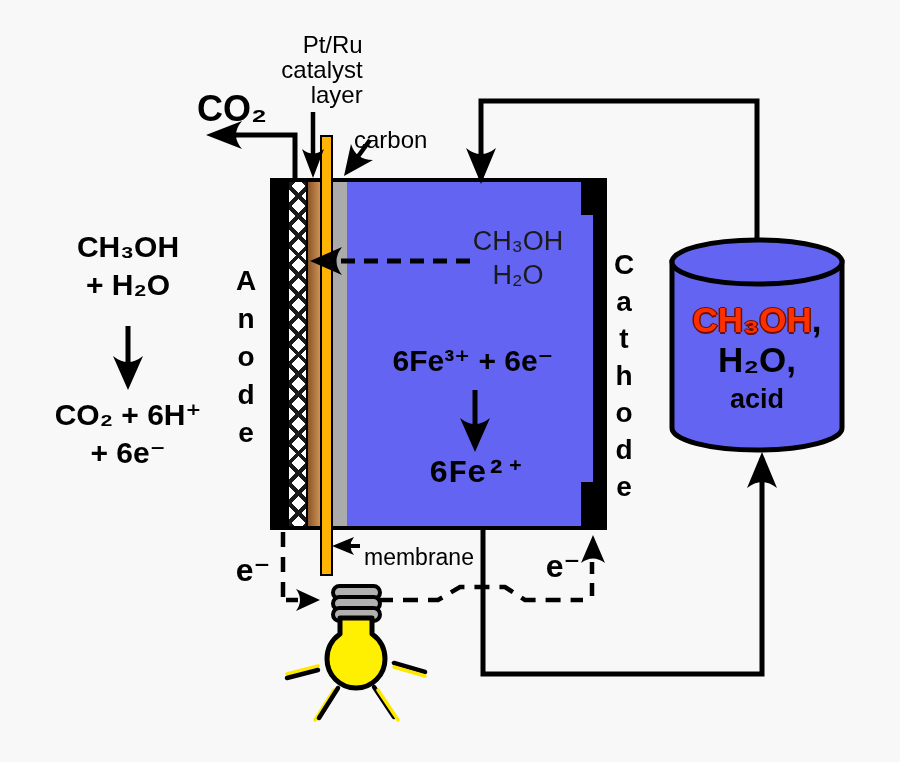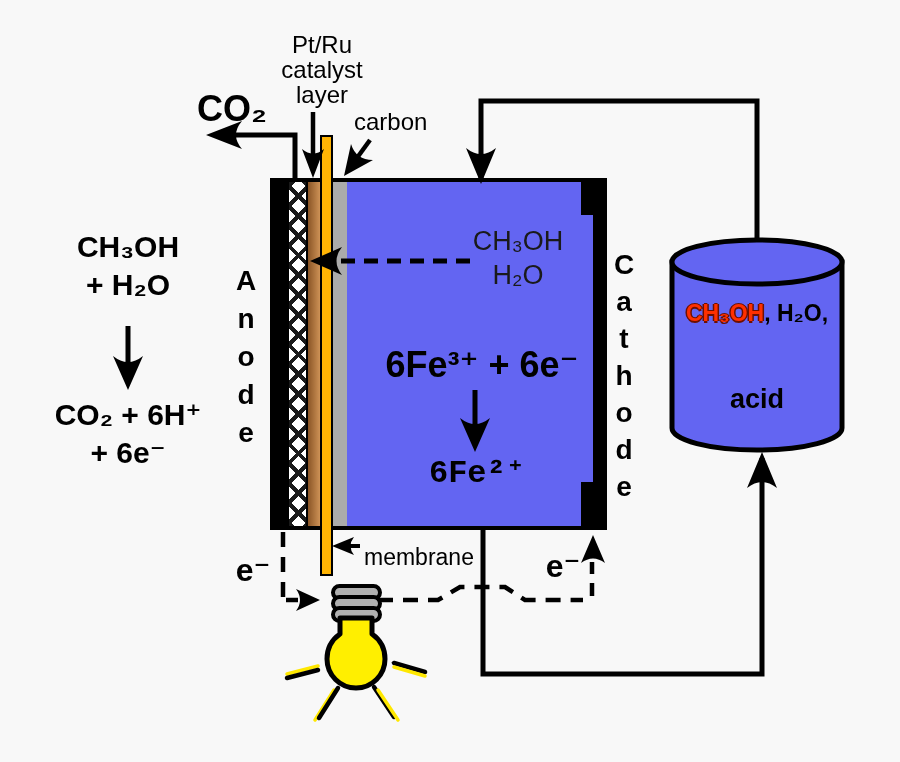--- a/index.html
+++ b/index.html
@@ -126,25 +126,25 @@
       <path d="M 394 667 L 425 676" stroke="#ffe800" stroke-width="3.5" fill="none"></path>
       <path d="M 334 690 L 315 720" stroke="#ffe800" stroke-width="3.5" fill="none"></path>
       <path d="M 338 688 L 319 718" stroke="#000" stroke-width="4.5" fill="none"></path>
       <path d="M 374 687 L 394 717" stroke="#000" stroke-width="4.5" fill="none"></path>
       <path d="M 378 690 L 398 720" stroke="#ffe800" stroke-width="3.5" fill="none"></path>
     </g>
   </svg>
 
   <div class="txt ctr b" style="left:232px;top:88px;font-size:36px;">CO₂</div>
 
-  <div class="txt ctr preline" style="left:322px;top:32px;font-size:24px;line-height:25px;">Pt/Ru
+  <div class="txt ctr preline" style="left:322px;top:32px;font-size:24px;line-height:25px;text-align:right;">Pt/Ru
 catalyst
 layer</div>
 
-  <div class="txt" style="left:354px;top:108px;font-size:24px;">carbon</div>
+  <div class="txt" style="left:354px;top:126px;font-size:24px;">carbon</div>
 
   <div class="txt ctr preline b" style="left:128px;top:228px;font-size:30px;line-height:38px;">CH₃OH
 + H₂O</div>
 
   <div class="txt ctr preline b" style="left:128px;top:396px;font-size:30px;line-height:38px;">CO₂ + 6H⁺
 + 6e⁻</div>
 
   <div class="txt ctr preline b" style="left:246px;top:262px;font-size:28px;line-height:38px;">A
 n
 o
@@ -156,28 +156,28 @@
 t
 h
 o
 d
 e</div>
 
 
   <div class="txt ctr preline" style="left:518px;top:224px;font-size:27px;line-height:34px;color:#1a1a1a;">CH₃OH
 H₂O</div>
 
-  <div class="txt ctr b" style="left:473px;top:344px;font-size:36px;margin-left:9px;">6Fe³⁺ + 6e⁻</div>
+  <div class="txt ctr b" style="left:473px;top:344px;font-size:30px;">6Fe³⁺ + 6e⁻</div>
 
   <div class="txt ctr b" style="left:477px;top:456px;font-size:32px;font-family:Liberation Mono, monospace;">6Fe²⁺</div>
 
   <div class="txt" style="left:364px;top:544px;font-size:23px;">membrane</div>
 
   <div class="txt ctr b" style="left:253px;top:552px;font-size:32px;">e⁻</div>
 
   <div class="txt ctr b" style="left:563px;top:548px;font-size:32px;">e⁻</div>
 
-  <div class="txt ctr b" style="left:757px;top:300px;font-size:23px;width:190px;">
+  <div class="txt ctr b" style="left:757px;top:300px;font-size:35px;width:190px;">
     <span class="red-outline">CH₃OH</span><span>, H₂O,</span>
   </div>
   <div class="txt ctr b" style="left:757px;top:384px;font-size:27px;">acid</div>
 
 </div>
 
 </body></html>

